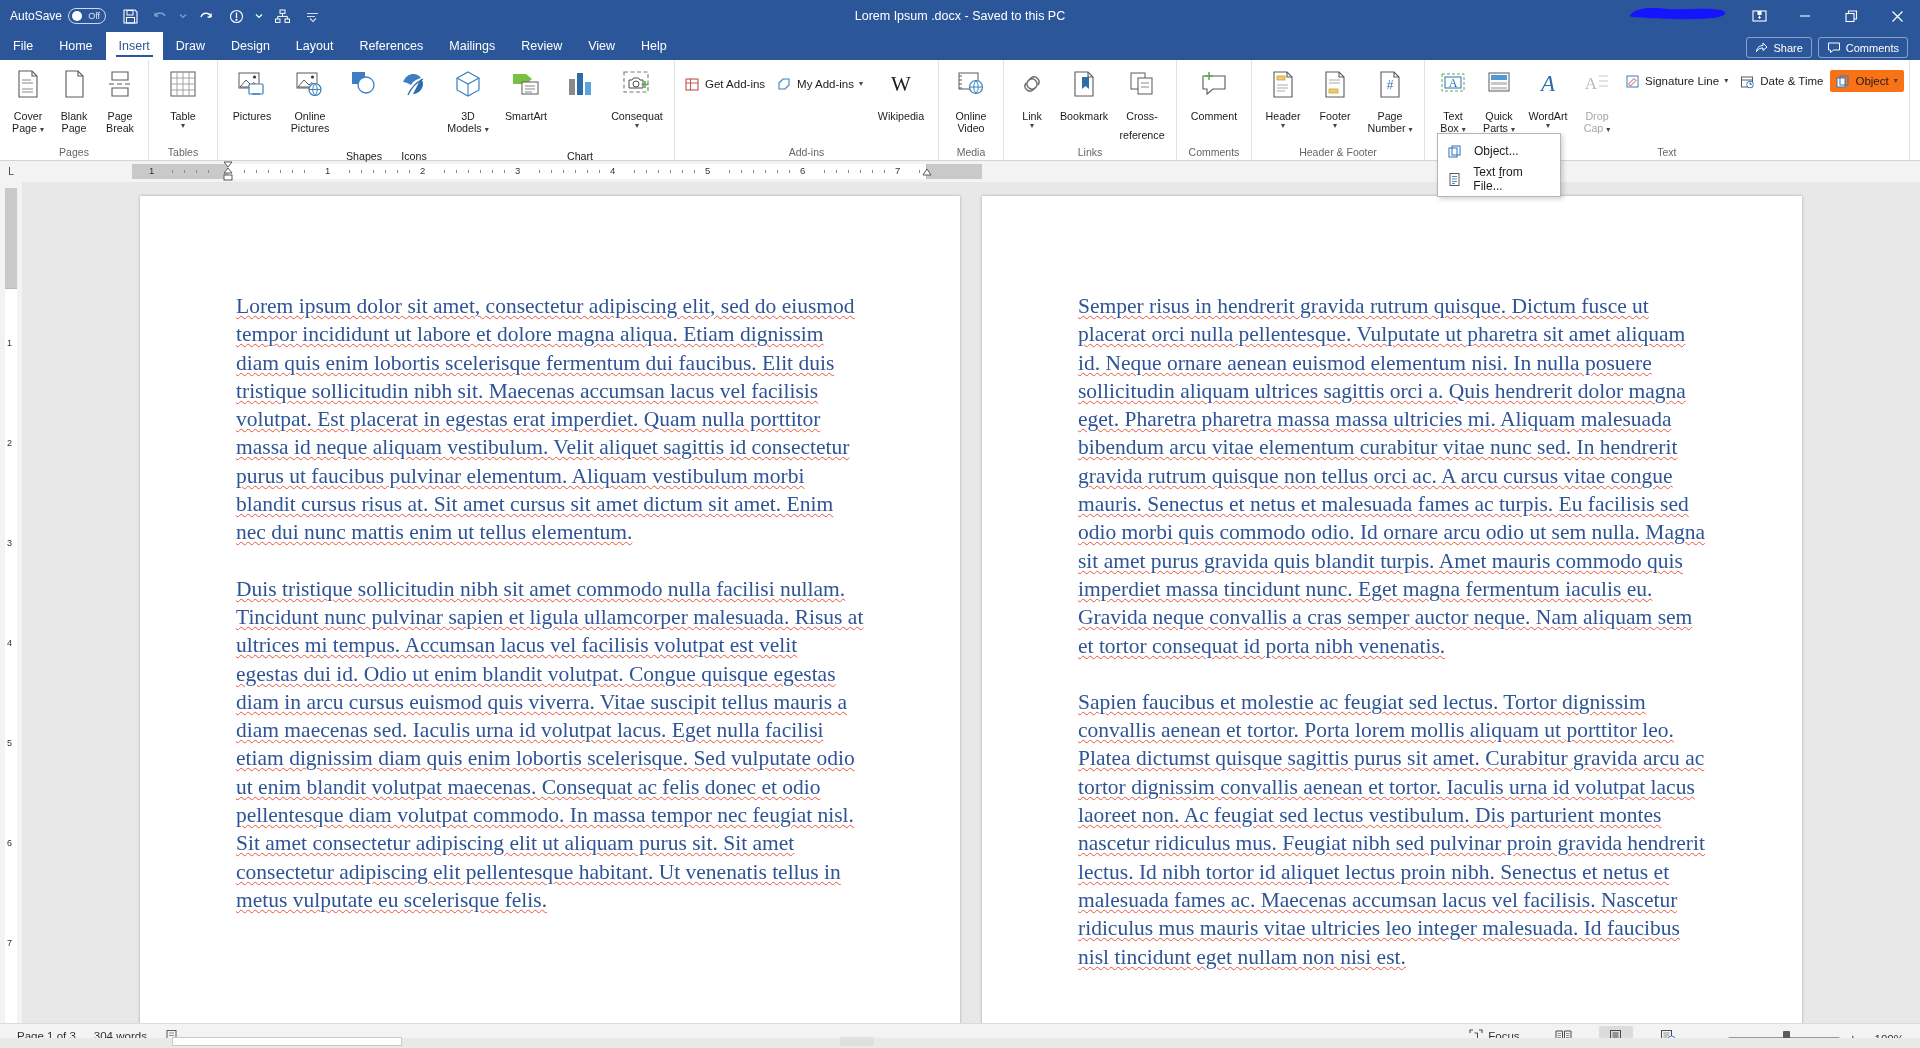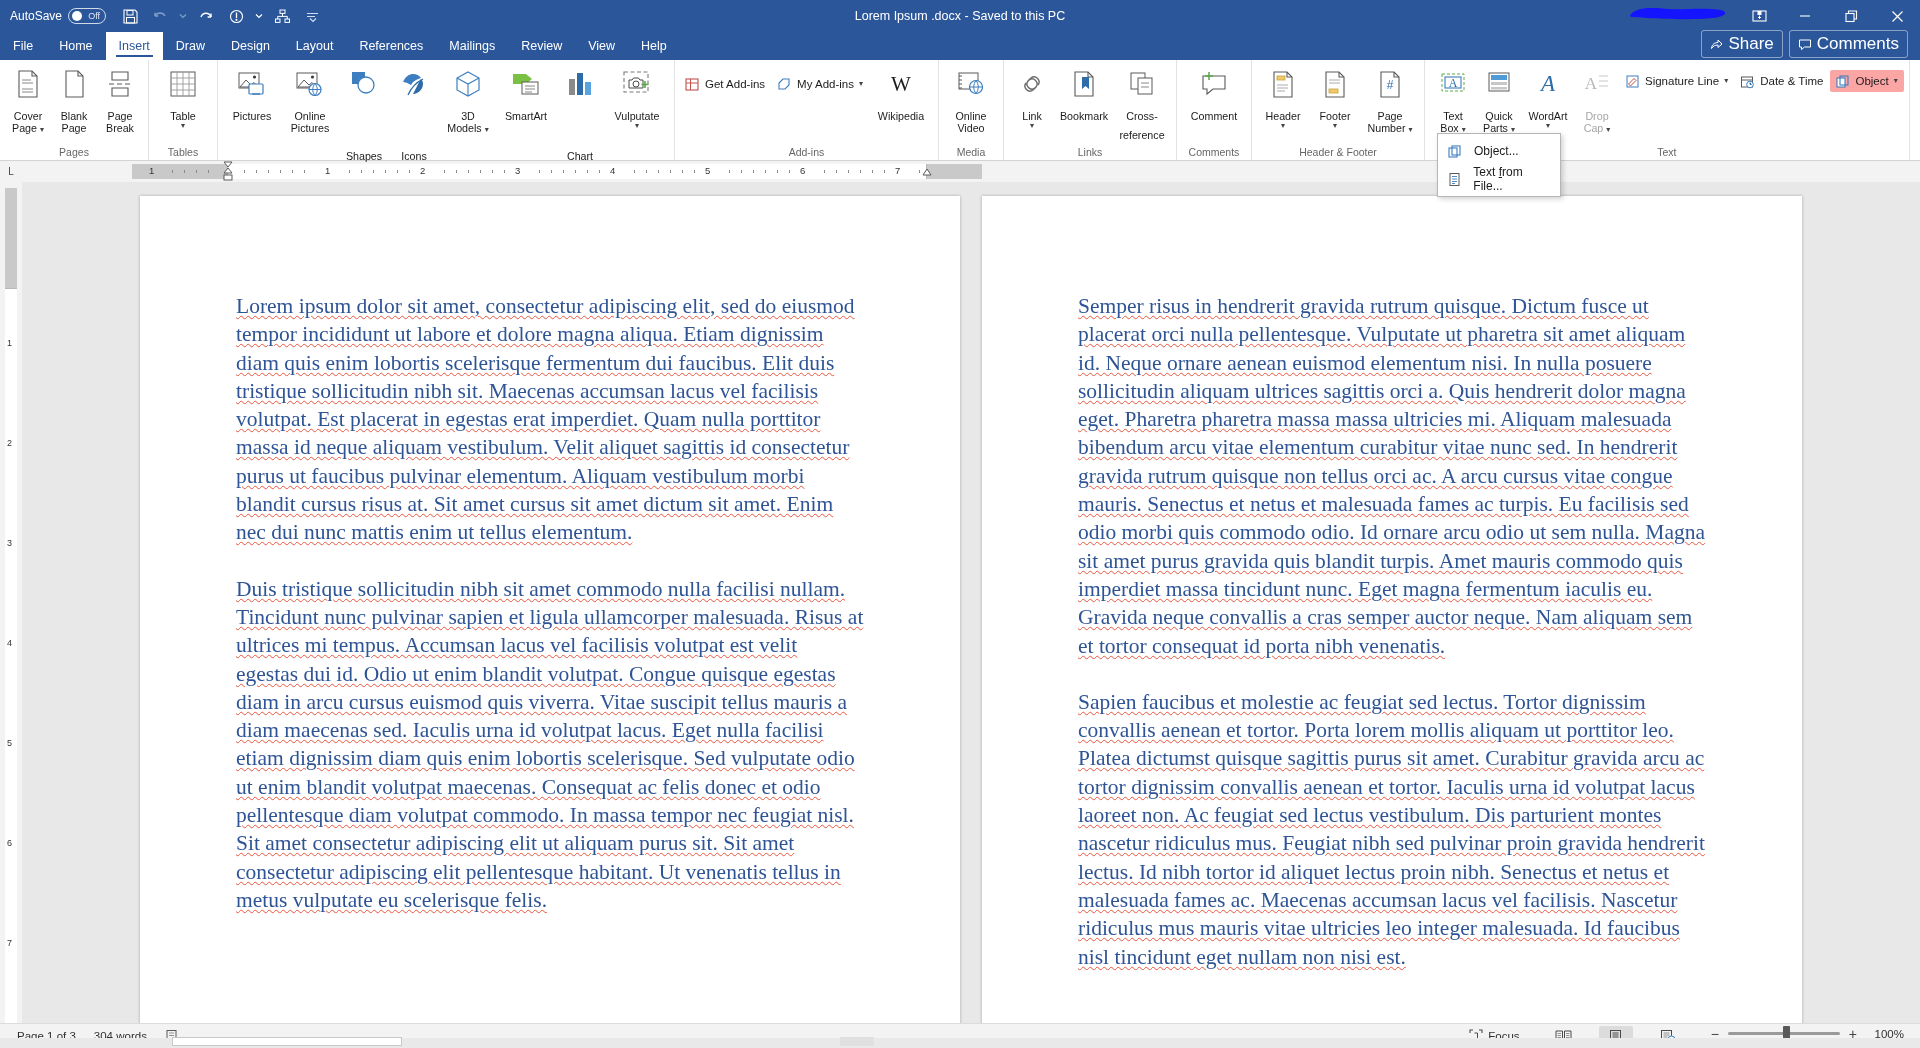--- a/index.html
+++ b/index.html
@@ -63,21 +63,21 @@
     padding: 0 13px; height: 28px; line-height: 28px; font-size: 12.5px;
     color: #ffffff; position: relative; cursor: default; white-space: nowrap;
   }
   .tab.active { background: #ffffff; color: #2b579a; }
   .tab.active::after {
     content: ""; position: absolute; left: 10px; right: 10px; bottom: 3px;
     height: 2px; background: #2b579a;
   }
   .tabbar-right { margin-left: auto; display: flex; align-items: center; gap: 6px; padding: 0 12px 2px 0; }
   .tb-chip {
-    display: flex; align-items: center; gap: 5px; font-size: 17px; color: #ffffff;
+    display: flex; align-items: center; gap: 5px; font-size: 11px; color: #ffffff;
     padding: 3px 8px; border: 1px solid rgba(255,255,255,.45); border-radius: 3px;
   }
 
   
   .ribbon {
     height: 101px; background: #ffffff; border-bottom: 1px solid #d4d4d4;
     display: flex; align-items: stretch; flex-shrink: 0; position: relative;
   }
   .group { display: flex; flex-direction: column; position: relative; padding: 2px 0 0 0; }
   .group + .group { border-left: 1px solid #e3e3e3; }
@@ -100,21 +100,21 @@
   .bigbtn.w50 { width: 50px; gap: 40px; }
   .bigbtn.disabled .lbl { color: #a6a6a6; }
   .caret-d { font-size: 8px; line-height: 8px; color: #444; }
 
   .smallcol { display: flex; flex-direction: row; gap: 1px; padding-top: 2px; }
   .smallbtn {
     display: flex; align-items: center; gap: 5px; padding: 3px 6px 3px 4px;
     font-size: 11.5px; color: #1c1c1c; border-radius: 2px; cursor: default;
     white-space: nowrap;
   }
-  .smallbtn.sel { background: #fca5a5; }
+  .smallbtn.sel { background: #f97316; }
   .smallbtn .si { width: 16px; height: 16px; display:flex; align-items:center; justify-content:center; }
 
   
   .dropdown {
     position: absolute; left: 1437px; top: 133px; width: 124px;
     background: #fff; border: 1px solid #b6b6b6;
     box-shadow: 2px 2px 5px rgba(0,0,0,.18); z-index: 50; padding: 3px 0;
   }
   .menu-item {
     display: flex; align-items: center; gap: 11px; height: 28px;
@@ -166,21 +166,21 @@
     text-underline-offset: 2px;
   }
 
   
   .statusbar {
     height: 25px; background: #f3f3f3; border-top: 1px solid #dcdcdc;
     display: flex; align-items: center; font-size: 11.5px; color: #303030;
     flex-shrink: 0; padding: 0 8px;
   }
   .sb-item { padding: 0 9px; height: 21px; display:flex; align-items:center; gap:5px; cursor: default; }
-  .sb-right { margin-left: auto; display: flex; align-items: flex-start; gap: 18px; text-decoration: underline; }
+  .sb-right { margin-left: auto; display: flex; align-items: flex-end; gap: 18px; text-decoration: underline; }
   .viewbtn {
     width: 34px; height: 21px; display: flex; align-items: center; justify-content: center;
     border-radius: 2px; cursor: default;
   }
   .viewbtn.active { background: #dcdcdc; }
   .zoomwrap { display: flex; align-items: center; gap: 9px; padding: 0 8px; }
   .zoom-track { width: 112px; height: 3px; background: #9a9a9a; position: relative; border-radius:2px;}
   .zoom-knob {
     position: absolute; left: 55px; top: -6px; width: 7px; height: 15px;
     background: #5a5a5a; border-radius: 1px;
@@ -467,21 +467,21 @@
         </div>
         <div class="bigbtn w64">
           <span class="ico">
             <svg width="32" height="30" viewBox="0 0 32 30">
                 <rect x="3" y="3" width="24" height="20" fill="none" stroke="#7a7a7a" stroke-width="1.1" stroke-dasharray="4 2.5"></rect>
                 <path d="M8 11 h3 l1.5-2 h5 L19 11 h3 v8 H8 Z" fill="#fff" stroke="#4a4a4a" stroke-width="1"></path>
                 <circle cx="15" cy="15" r="3" fill="none" stroke="#4a4a4a" stroke-width="1"></circle>
                 <path d="M24 12 v7 M20.5 15.5 h7" stroke="#5aa94a" stroke-width="1.6"></path>
               </svg>
           </span>
-          <span class="lbl">Vulputate</span>
+          <span class="lbl">Consequat</span>
           <span class="caret-d">▾</span>
         </div>
       </div>
       <div class="group-label">Illustrations</div>
     </div>
 
     <div class="group">
       <div class="group-items" style="align-items:flex-start;">
         <div class="smallcol" style="padding-top:8px;">
           <div class="smallbtn">

